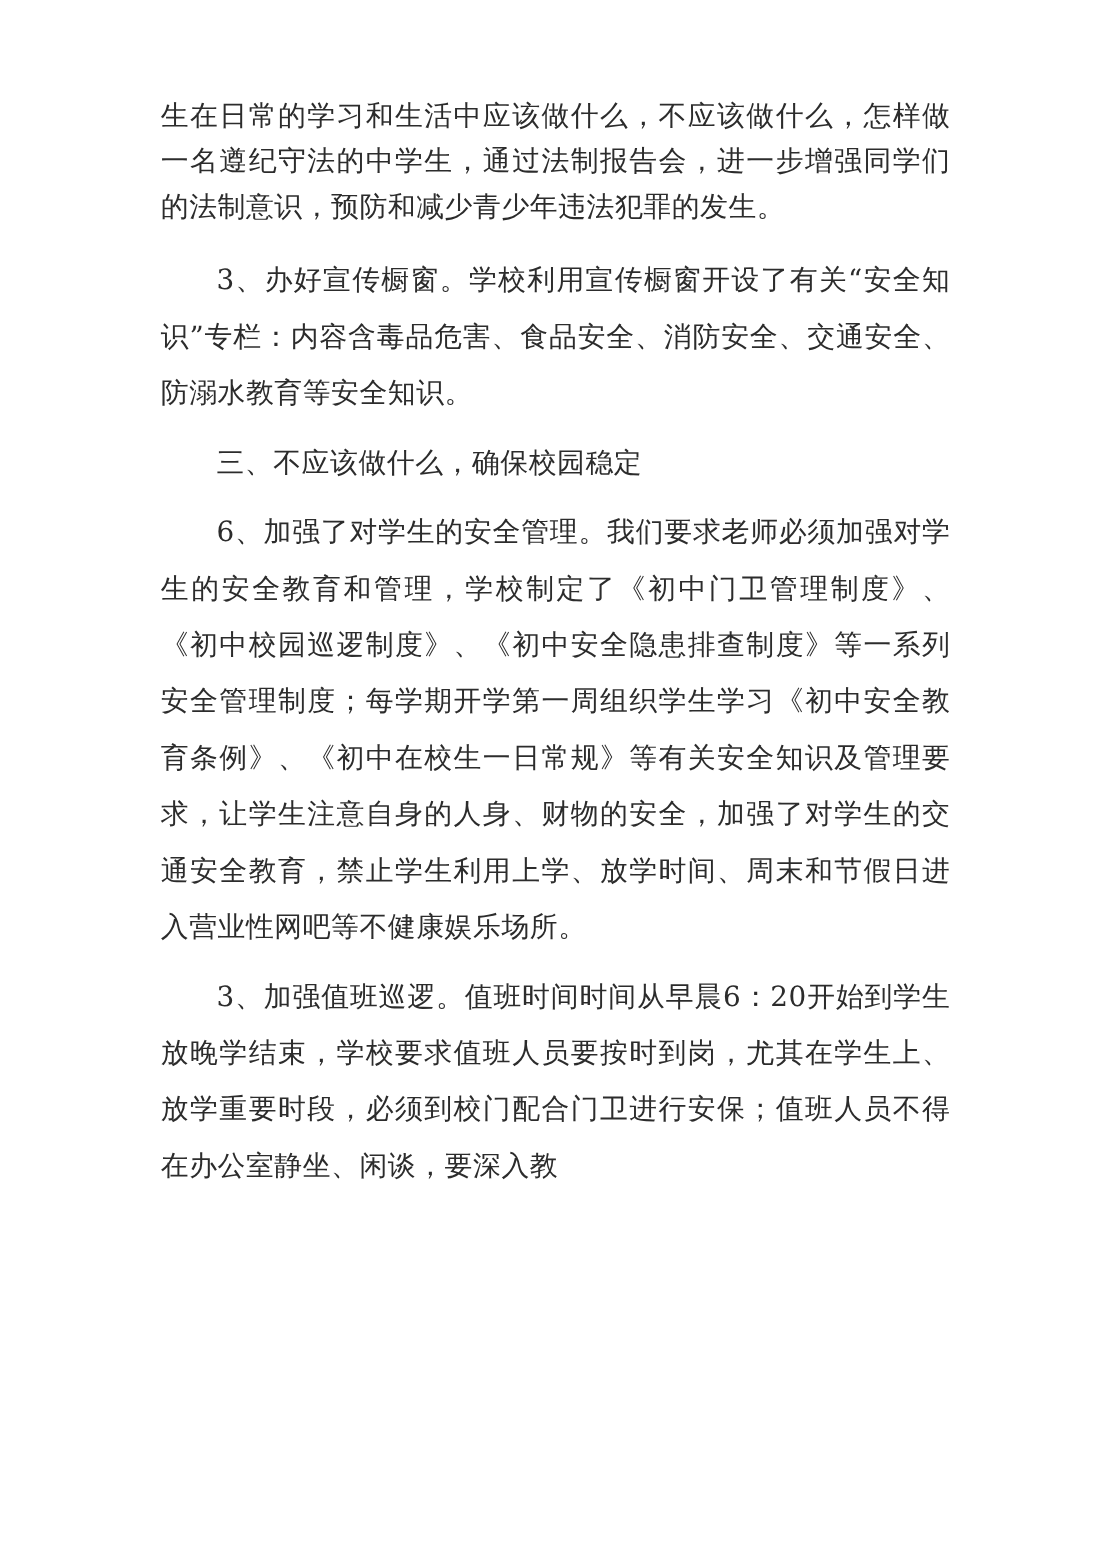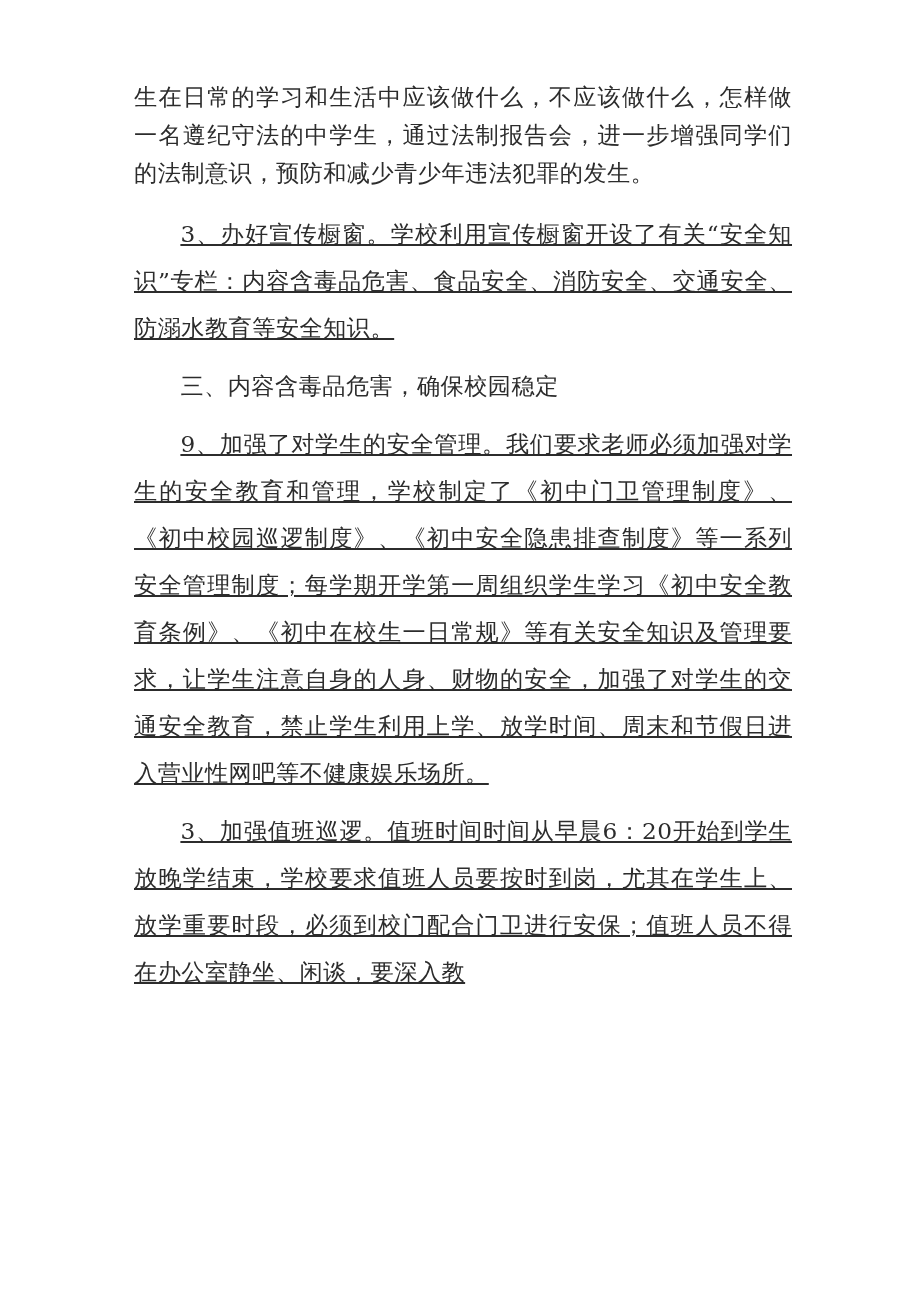--- a/index.html
+++ b/index.html
@@ -48,21 +48,20 @@
   .para--continuation {
     line-height: 38px;
     text-indent: 0;
     margin-bottom: 18px;
   }
 
   
   .para--indent {
     text-indent: 2em;
     margin-bottom: 11px;
-    text-decoration: underline;
   }
 
   
   .para--heading {
     text-indent: 2em;
     margin-bottom: 11px;
   }
 
   .para--last {
     margin-bottom: 0;
@@ -72,21 +71,21 @@
 <body>
 
 <div class="page">
   <div class="text-column">
 
     <p class="para para--continuation">生在日常的学习和生活中应该做什么，不应该做什么，怎样做一名遵纪守法的中学生，通过法制报告会，进一步增强同学们的法制意识，预防和减少青少年违法犯罪的发生。</p>
 
     <p class="para para--indent">3、办好宣传橱窗。学校利用宣传橱窗开设了有关“安全知识”专栏：内容含毒品危害、食品安全、消防安全、交通安全、防溺水教育等安全知识。</p>
 
 
-    <p class="para para--heading">三、内容含毒品危害，确保校园稳定</p>
+    <p class="para para--heading">三、不应该做什么，确保校园稳定</p>
 
 
-    <p class="para para--indent">9、加强了对学生的安全管理。我们要求老师必须加强对学生的安全教育和管理，学校制定了《初中门卫管理制度》、《初中校园巡逻制度》、《初中安全隐患排查制度》等一系列安全管理制度；每学期开学第一周组织学生学习《初中安全教育条例》、《初中在校生一日常规》等有关安全知识及管理要求，让学生注意自身的人身、财物的安全，加强了对学生的交通安全教育，禁止学生利用上学、放学时间、周末和节假日进入营业性网吧等不健康娱乐场所。</p>
+    <p class="para para--indent">6、加强了对学生的安全管理。我们要求老师必须加强对学生的安全教育和管理，学校制定了《初中门卫管理制度》、《初中校园巡逻制度》、《初中安全隐患排查制度》等一系列安全管理制度；每学期开学第一周组织学生学习《初中安全教育条例》、《初中在校生一日常规》等有关安全知识及管理要求，让学生注意自身的人身、财物的安全，加强了对学生的交通安全教育，禁止学生利用上学、放学时间、周末和节假日进入营业性网吧等不健康娱乐场所。</p>
 
     <p class="para para--indent para--last">3、加强值班巡逻。值班时间时间从早晨6：20开始到学生放晚学结束，学校要求值班人员要按时到岗，尤其在学生上、放学重要时段，必须到校门配合门卫进行安保；值班人员不得在办公室静坐、闲谈，要深入教</p>
 
   </div>
 </div>
 
 </body></html>

